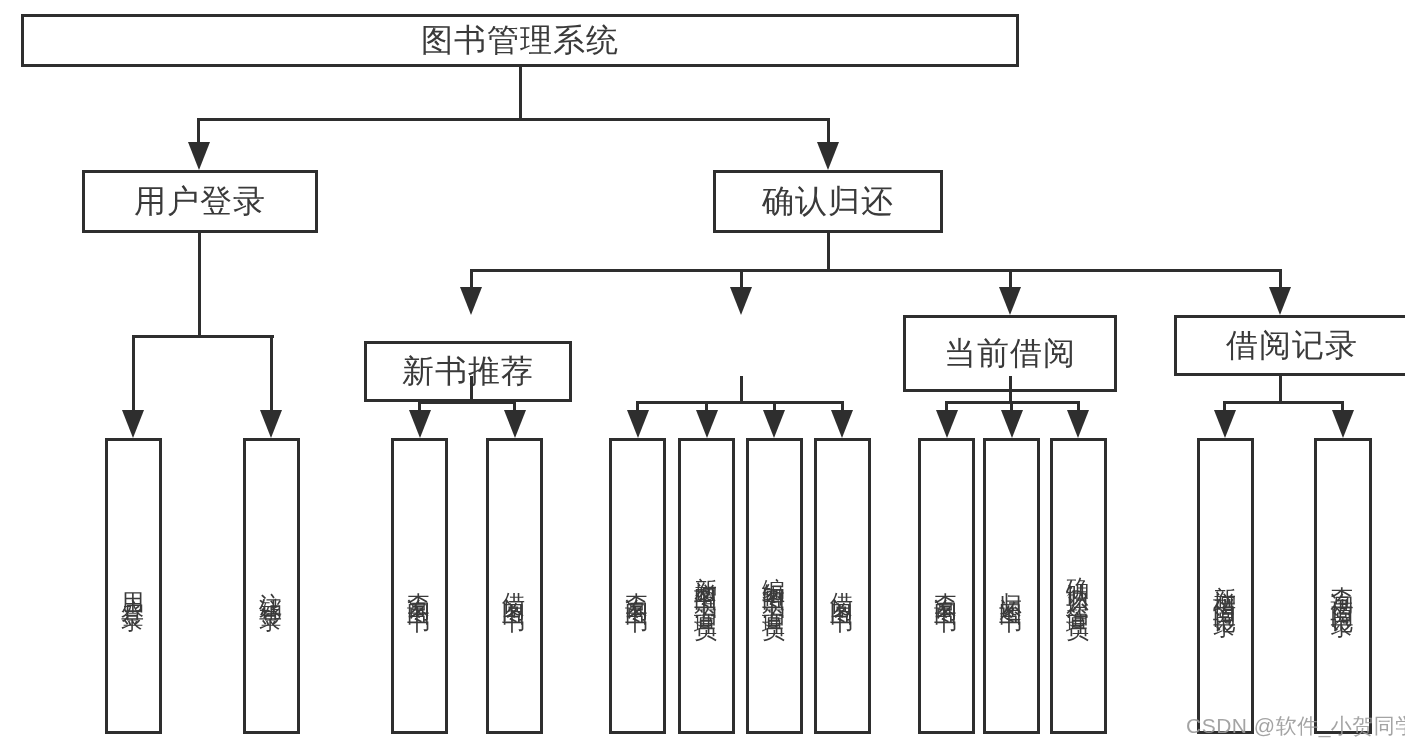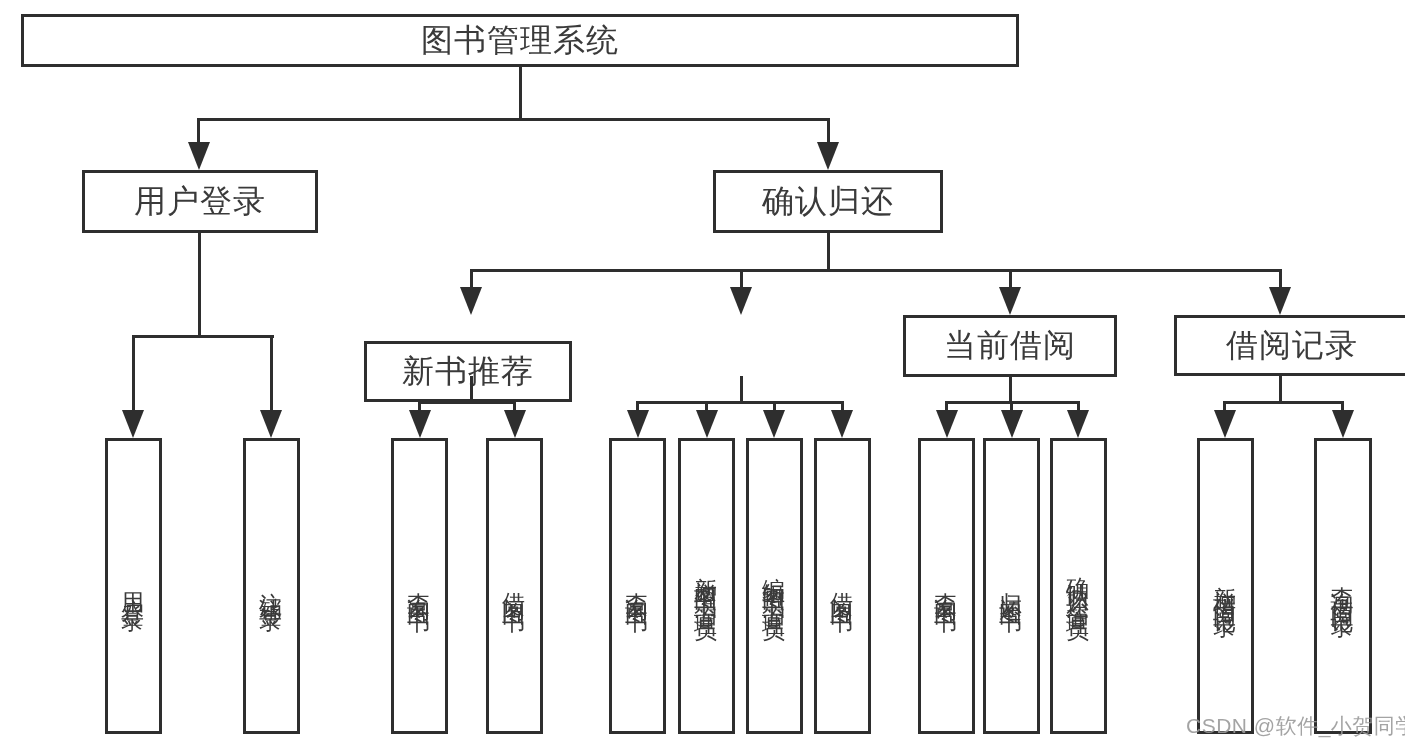--- a/index.html
+++ b/index.html
@@ -91,21 +91,21 @@
     <div class="arr" style="left:730px;top:287px;"></div>
     <div class="v" style="left:1009px;top:269px;height:23px;"></div>
     <div class="arr" style="left:999px;top:287px;"></div>
     <div class="v" style="left:1279px;top:269px;height:23px;"></div>
     <div class="arr" style="left:1269px;top:287px;"></div>
   </div>
 
   <div class="box" style="left:364px;top:315px;width:208px;height:61px;margin-top:26px;">
     <span>新书推荐</span>
   </div>
-  <div class="box" style="left:903px;top:315px;width:214px;height:62px;">
+  <div class="box" style="left:903px;top:315px;width:214px;height:77px;">
     <span>当前借阅</span>
   </div>
   <div class="box" style="left:1174px;top:315px;width:236px;height:61px;">
     <span>借阅记录</span>
   </div>
 
   <div>
     <div class="v" style="left:470px;top:376px;height:28px;"></div>
     <div class="h" style="left:418px;top:401px;width:98px;"></div>
     <div class="v" style="left:418px;top:401px;height:15px;"></div>

